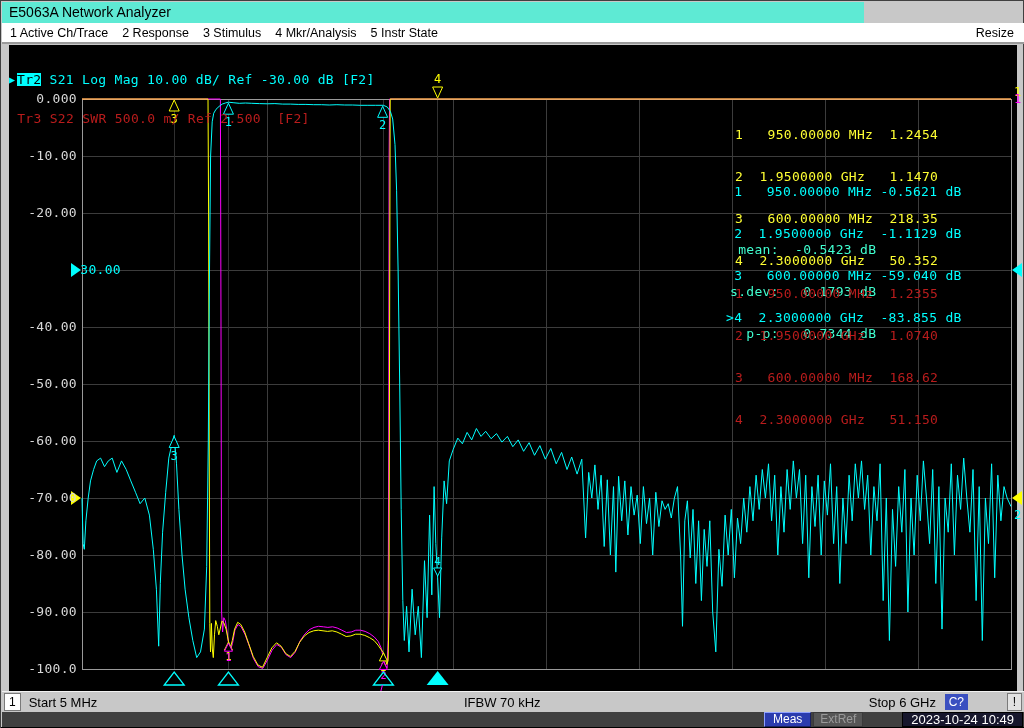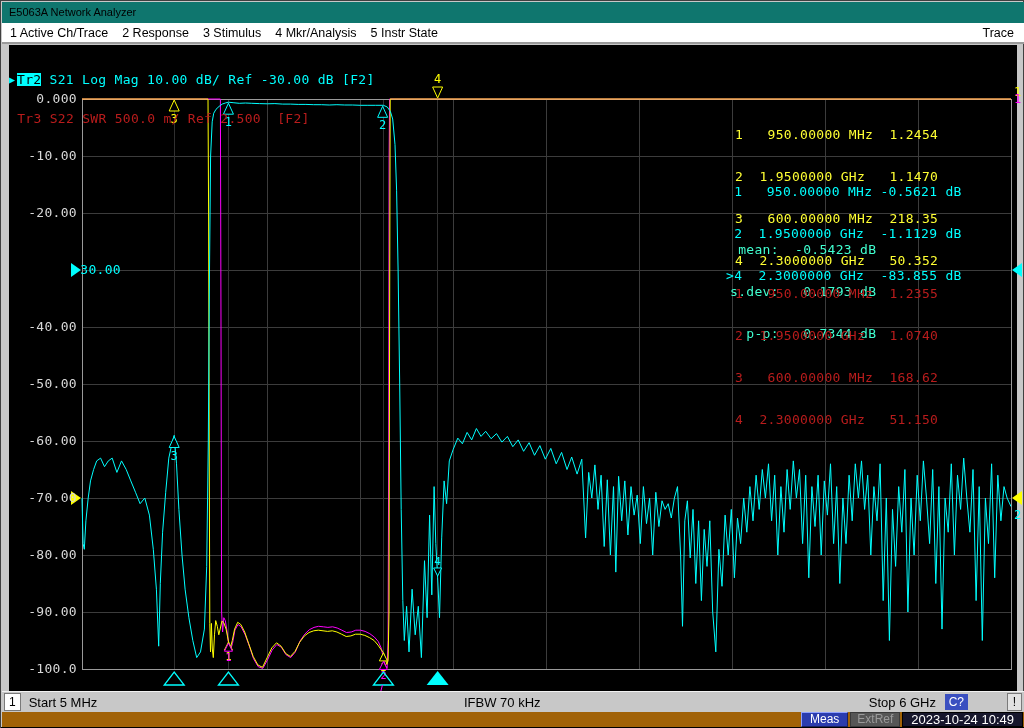--- a/index.html
+++ b/index.html
@@ -1,20 +1,20 @@
 <!DOCTYPE html>
 <html><head>
 <meta charset="utf-8">
 <style>
   html,body{margin:0;padding:0;}
   body{width:1024px;height:728px;position:relative;overflow:hidden;
        font-family:"Liberation Sans",sans-serif;background:#c8c8c8;}
   .window-frame{position:absolute;inset:0;background:#c8c8c8;border:1px solid #404040;box-sizing:border-box;}
-  .titlebar{position:absolute;left:1px;top:1px;width:1022px;height:21px;background:#0f766e;color:#000;
-            font-size:11px;line-height:21px;padding-left:7px;box-sizing:border-box;}
+  .titlebar{position:absolute;left:1px;top:1px;width:862px;height:21px;background:#5eead4;color:#000;
+            font-size:14px;line-height:21px;padding-left:7px;box-sizing:border-box;}
   .menubar{position:absolute;left:1px;top:22px;width:1022px;height:21px;background:#ffffff;color:#000;
            font-size:12.5px;display:flex;align-items:center;gap:14px;padding-left:8px;box-sizing:border-box;
            border-bottom:2px solid #9a9a9a;}
   .menu-item{white-space:pre;cursor:default;}
   .menu-spacer{flex:1;}
   .menu-resize{padding-right:10px;}
   .screen{position:absolute;left:8px;top:44px;width:1008px;height:646px;background:#000;}
   #chart-svg{position:absolute;left:0;top:0;width:1024px;height:728px;pointer-events:none;}
   .mono{font-family:"DejaVu Sans Mono",monospace;white-space:pre;letter-spacing:0.3px;}
   .legend{position:absolute;left:8px;top:46px;font-size:13px;line-height:13px;}
@@ -28,44 +28,44 @@
   .ylabel{position:absolute;left:0;width:76px;text-align:right;font-size:13px;height:14px;line-height:14px;color:#d8d8d8;}
   .ylabel.active{color:#00ffff;padding-left:44px;}
   .statusbar{position:absolute;left:1px;top:690px;width:1022px;height:21px;background:#c8c8c8;border-top:1px solid #f2f2f2;
              display:flex;align-items:center;font-size:13px;color:#000;box-sizing:border-box;}
   .ch-box{border:1px solid #7a7a7a;background:#ffffff;margin-left:2px;padding:0 4px;height:16px;line-height:16px;font-size:12px;}
   .sb-start{margin-left:8px;}
   .sb-center{position:absolute;left:462px;}
   .sb-right{position:absolute;right:88px;}
   .cal-badge{position:absolute;right:56px;background:#3a4fc0;color:#fff;padding:0 4px;height:16px;line-height:16px;font-size:12px;}
   .alert-box{position:absolute;right:2px;border:1px solid #7a7a7a;background:#e2e2e2;padding:0 5px;height:16px;line-height:16px;font-size:12px;}
-  .taskbar{position:absolute;left:1px;top:711px;width:1022px;height:15px;background:#a16207;
+  .taskbar{position:absolute;left:1px;top:711px;width:1022px;height:15px;background:#404040;
            display:flex;align-items:center;justify-content:flex-end;font-size:12px;}
   .tb-meas{background:#2b3cae;color:#fff;border:1px solid #8ea0ff;border-right-color:#1a2060;border-bottom-color:#1a2060;
            padding:0 8px;height:13px;line-height:13px;margin-right:2px;}
   .tb-extref{background:#565656;color:#9a9a9a;border:1px solid #3a3a3a;padding:0 6px;height:13px;line-height:13px;margin-right:2px;}
   .tb-clock{background:#16162c;color:#fff;border:1px solid #000;padding:0 8px;height:13px;line-height:13px;margin-right:1px;
-            font-size:13px;}
+            font-size:13px;margin-left:37px;}
   .bottom-edge{position:absolute;left:0;top:726px;width:1024px;height:2px;background:#000;}
 </style>
 </head>
 <body>
 
 <div class="window-frame">
 
   <div class="titlebar">E5063A Network Analyzer</div>
 
   <div class="menubar">
     <span class="menu-item">1 Active Ch/Trace</span>
     <span class="menu-item">2 Response</span>
     <span class="menu-item">3 Stimulus</span>
     <span class="menu-item">4 Mkr/Analysis</span>
     <span class="menu-item">5 Instr State</span>
     <span class="menu-spacer"></span>
-    <span class="menu-item menu-resize">Trace</span>
+    <span class="menu-item menu-resize">Resize</span>
   </div>
 
   <div class="screen"></div>
 
   <svg id="chart-svg" viewBox="0 0 1024 728">
       <line x1="173.9" y1="98" x2="173.9" y2="668" stroke="#3c3c3c" shape-rendering="crispEdges"></line>
       <line x1="266.8" y1="98" x2="266.8" y2="668" stroke="#3c3c3c" shape-rendering="crispEdges"></line>
       <line x1="359.7" y1="98" x2="359.7" y2="668" stroke="#3c3c3c" shape-rendering="crispEdges"></line>
       <line x1="452.6" y1="98" x2="452.6" y2="668" stroke="#3c3c3c" shape-rendering="crispEdges"></line>
       <line x1="545.5" y1="98" x2="545.5" y2="668" stroke="#3c3c3c" shape-rendering="crispEdges"></line>
@@ -132,20 +132,21 @@
   <div class="mtable mono tr1c" style="left:734px;top:99px;">
     <div>1   950.00000 MHz  1.2454</div>
     <div>2  1.9500000 GHz   1.1470</div>
     <div>3   600.00000 MHz  218.35</div>
     <div>4  2.3000000 GHz   50.352</div>
   </div>
 
   <div class="mtable mono tr2c" style="left:725px;top:156px;">
     <div> 1   950.00000 MHz -0.5621 dB</div>
     <div> 2  1.9500000 GHz  -1.1129 dB</div>
+    <div> 3   600.00000 MHz -59.040 dB</div>
     <div>&gt;4  2.3000000 GHz  -83.855 dB</div>
   </div>
 
   <div class="mtable mono stats" style="left:729px;top:214px;">
     <div> mean:  -0.5423 dB</div>
     <div>s.dev:   0.1793 dB</div>
     <div>  p-p:   0.7344 dB</div>
   </div>
 
   <div class="mtable mono tr3c" style="left:734px;top:258px;">

